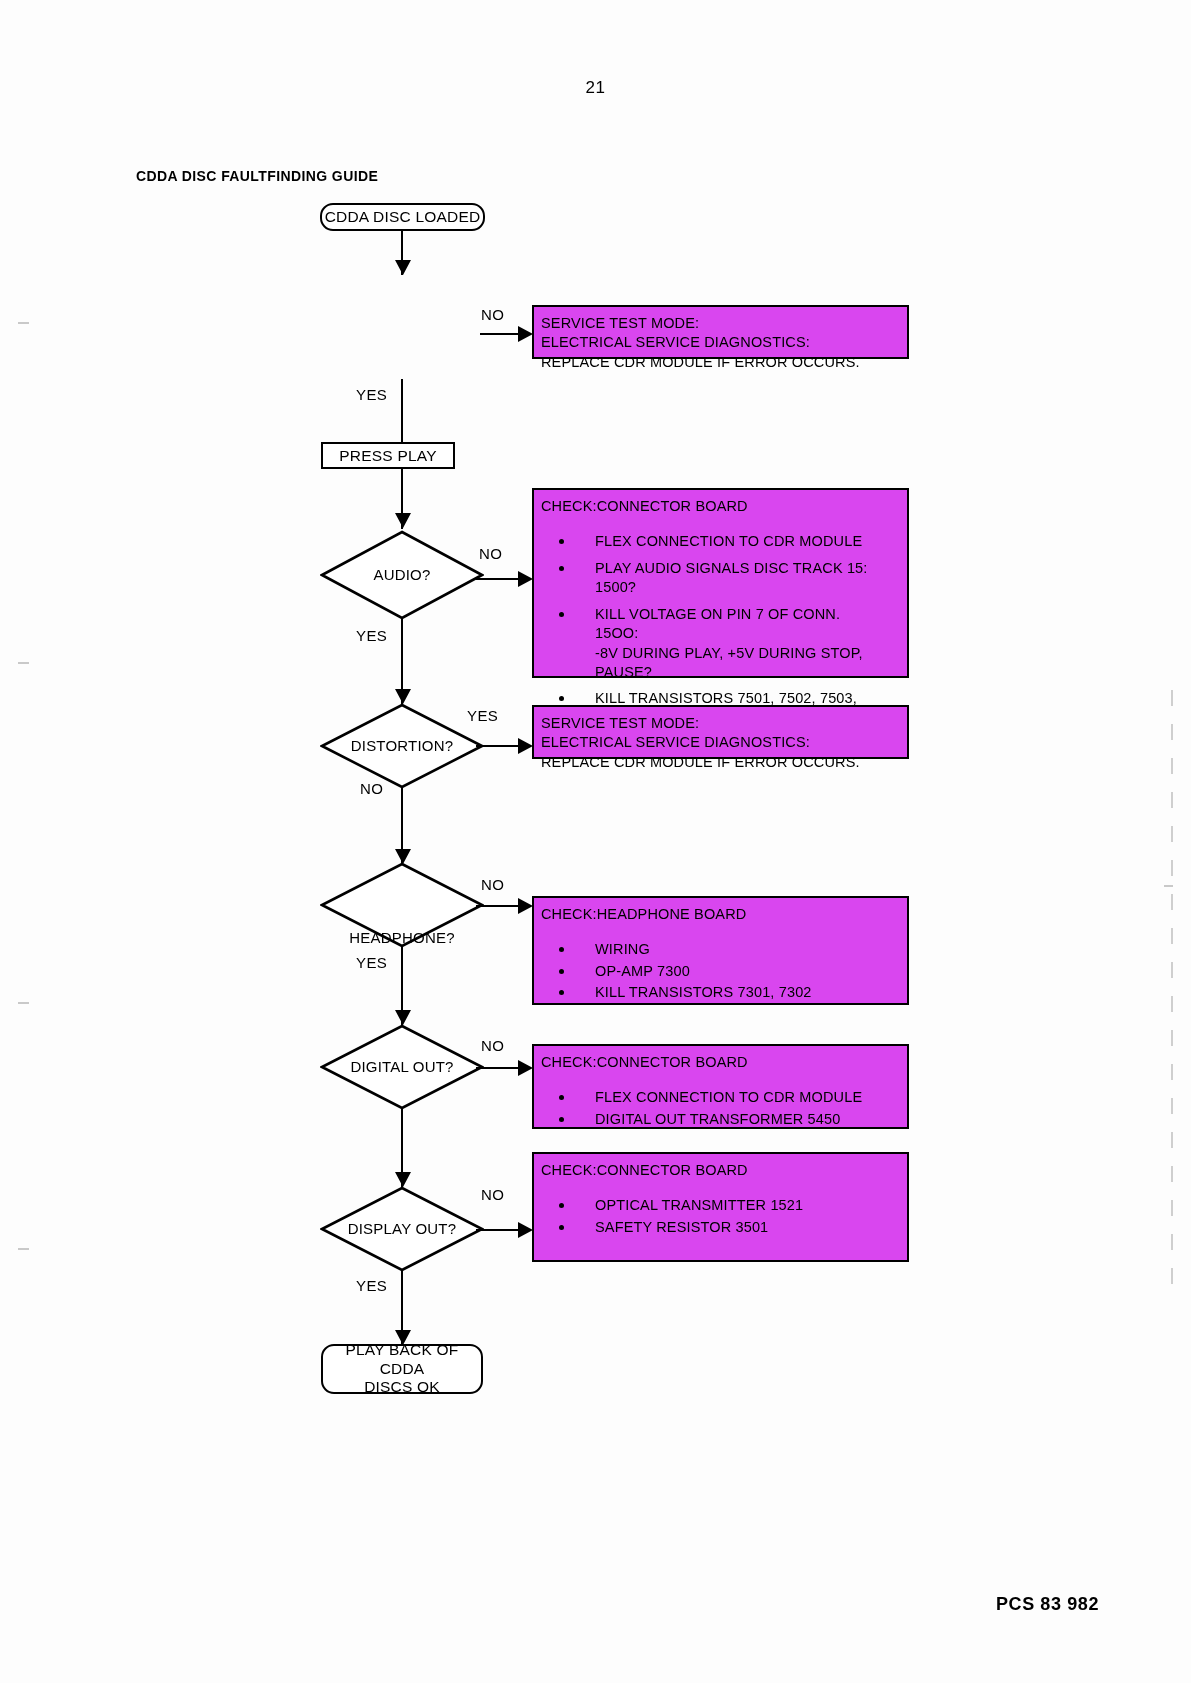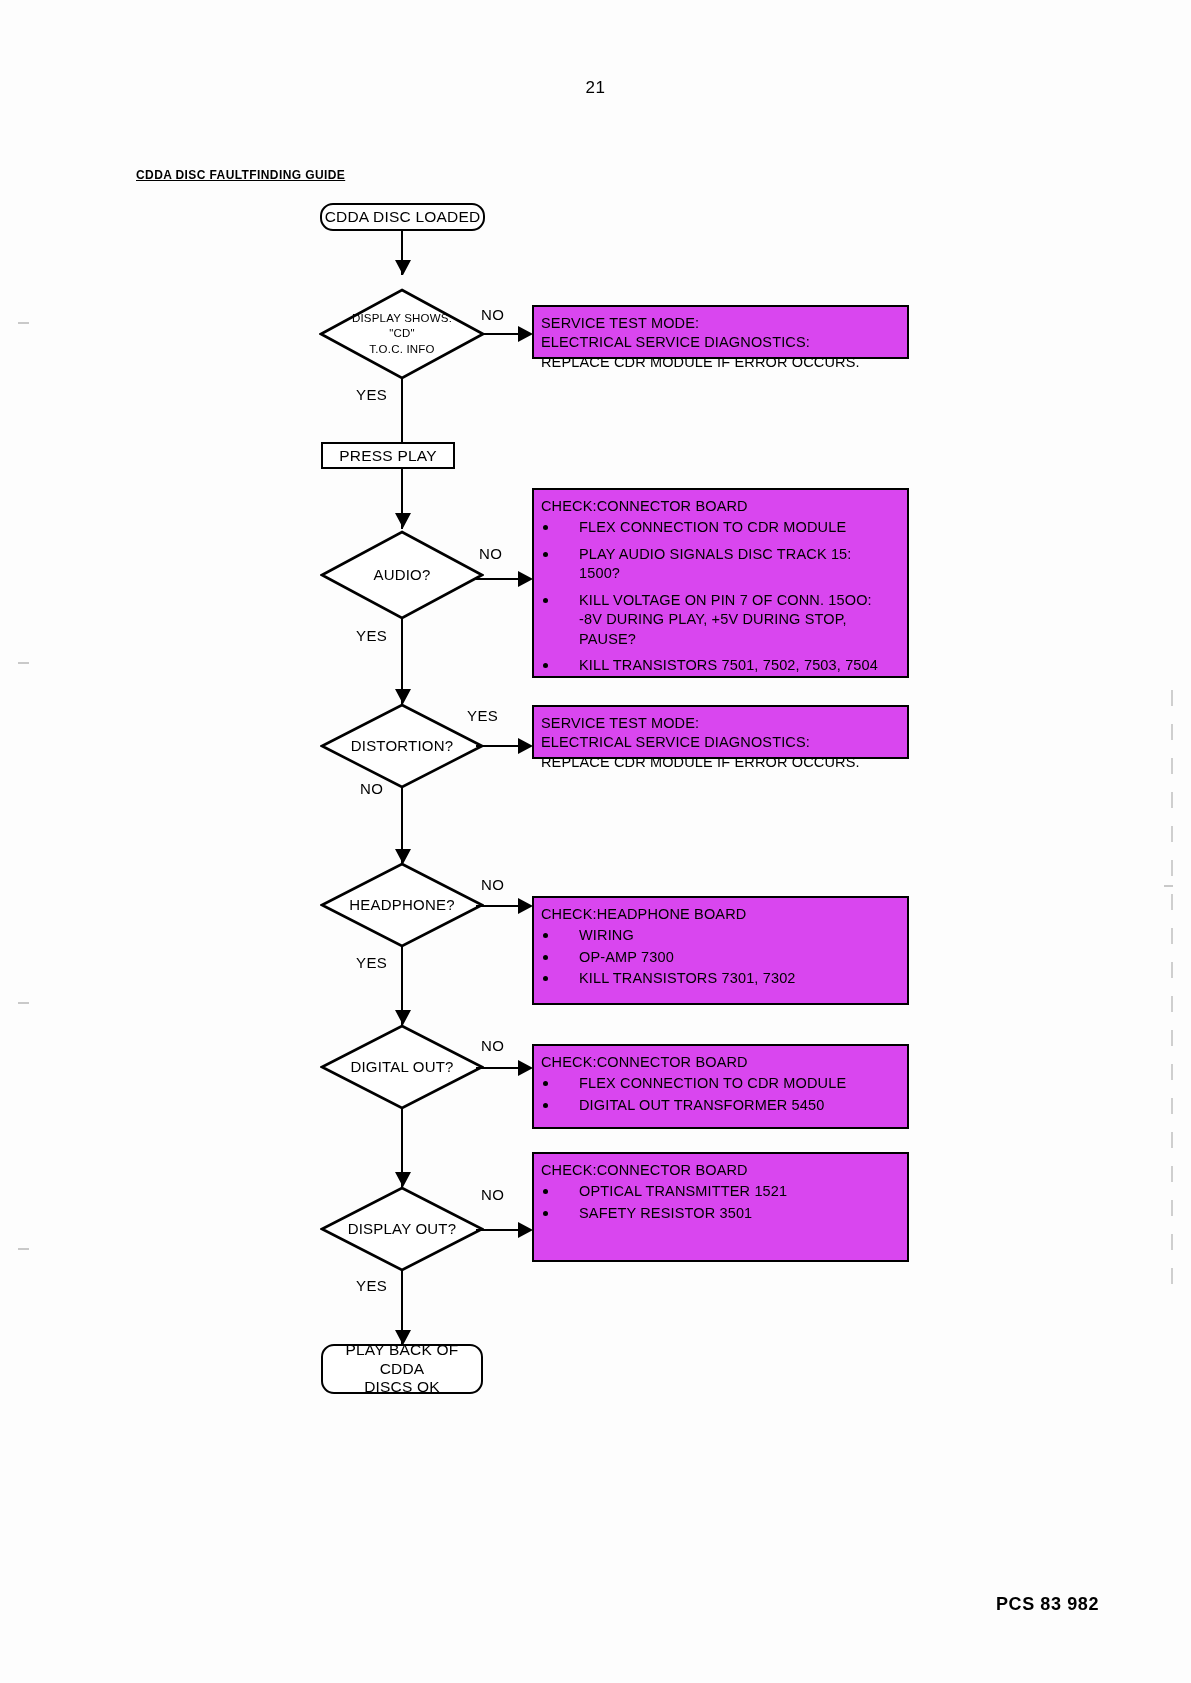--- a/index.html
+++ b/index.html
@@ -35,24 +35,23 @@
     bottom: 68px;
     right: 92px;
     font-size: 18px;
     font-weight: bold;
     letter-spacing: 0.6px;
   }
   .guide-title {
     position: absolute;
     top: 168px;
     left: 136px;
-    font-size: 12px;
+    font-size: 14px;
     font-weight: bold;
     letter-spacing: 0.4px;
-    text-decoration: underline;
   }
 
   
   .tick {
     position: absolute;
     background: #c9c9c9;
     width: 11px;
     height: 2px;
   }
   .edge-dashes {
@@ -132,21 +131,21 @@
     font-size: 14.5px;
     line-height: 1.34;
     letter-spacing: 0.15px;
   }
   .actionbox .head {
     display: block;
     margin-bottom: 2px;
   }
   .actionbox ul {
     list-style: none;
-    margin: 0;
+    margin: 16px;
     padding: 0;
   }
   .actionbox li {
     position: relative;
     padding-left: 38px;
     margin-bottom: 7px;
   }
   .actionbox li.tight {
     margin-bottom: 2px;
   }
@@ -217,30 +216,20 @@
   <div class="tick" style="top:1002px;left:18px;"></div>
   <div class="tick" style="top:1248px;left:18px;"></div>
   <div class="tick" style="top:885px;right:18px;width:9px;"></div>
   <div class="edge-dashes"></div>
 
   <div class="node terminator" style="left:320px;top:203px;width:165px;height:28px;">CDDA DISC LOADED</div>
 
   <div class="vline" style="left:401px;top:231px;height:44px;"></div>
   <div class="arrow-down" style="left:395px;top:260px;"></div>
 
-  <div class="node decision" style="left:319px;top:288px;width:166px;height:92px;">
-    <svg viewBox="0 0 166 92" preserveAspectRatio="none">
-      <polygon points="83,2 164,46 83,90 2,46" fill="#ffffff" stroke="#000000" stroke-width="2.6"></polygon>
-    </svg>
-    <div class="dlabel small">
-      <div>DISPLAY SHOWS:</div>
-      <div>"CD"</div>
-      <div>T.O.C. INFO</div>
-    </div>
-  </div>
 
   <div class="branch-label" style="left:481px;top:306px;">NO</div>
   <div class="hline" style="left:480px;top:333px;width:45px;"></div>
   <div class="arrow-right" style="left:518px;top:326px;"></div>
 
   <div class="node actionbox plainlines" style="left:532px;top:305px;width:377px;height:54px;">
     <div>SERVICE TEST MODE:</div>
     <div>ELECTRICAL SERVICE DIAGNOSTICS:</div>
     <div>REPLACE CDR MODULE IF ERROR OCCURS.</div>
   </div>
@@ -302,21 +291,21 @@
   <div class="node actionbox plainlines" style="left:532px;top:705px;width:377px;height:54px;">
     <div>SERVICE TEST MODE:</div>
     <div>ELECTRICAL SERVICE DIAGNOSTICS:</div>
     <div>REPLACE CDR MODULE IF ERROR OCCURS.</div>
   </div>
 
   <div class="vline" style="left:401px;top:788px;height:76px;"></div>
   <div class="branch-label" style="left:360px;top:780px;">NO</div>
   <div class="arrow-down" style="left:395px;top:849px;"></div>
 
-  <div class="node decision" style="left:320px;top:862px;width:164px;height:86px;">
+  <div class="node decision" style="left:320px;top:862px;width:164px;height:86px;align-items:flex-end;">
     <svg viewBox="0 0 164 86" preserveAspectRatio="none">
       <polygon points="82,2 162,43 82,84 2,43" fill="#ffffff" stroke="#000000" stroke-width="2.6"></polygon>
     </svg>
     <div class="dlabel">HEADPHONE?</div>
   </div>
 
   <div class="branch-label" style="left:481px;top:876px;">NO</div>
   <div class="hline" style="left:476px;top:905px;width:49px;"></div>
   <div class="arrow-right" style="left:518px;top:898px;"></div>
 

